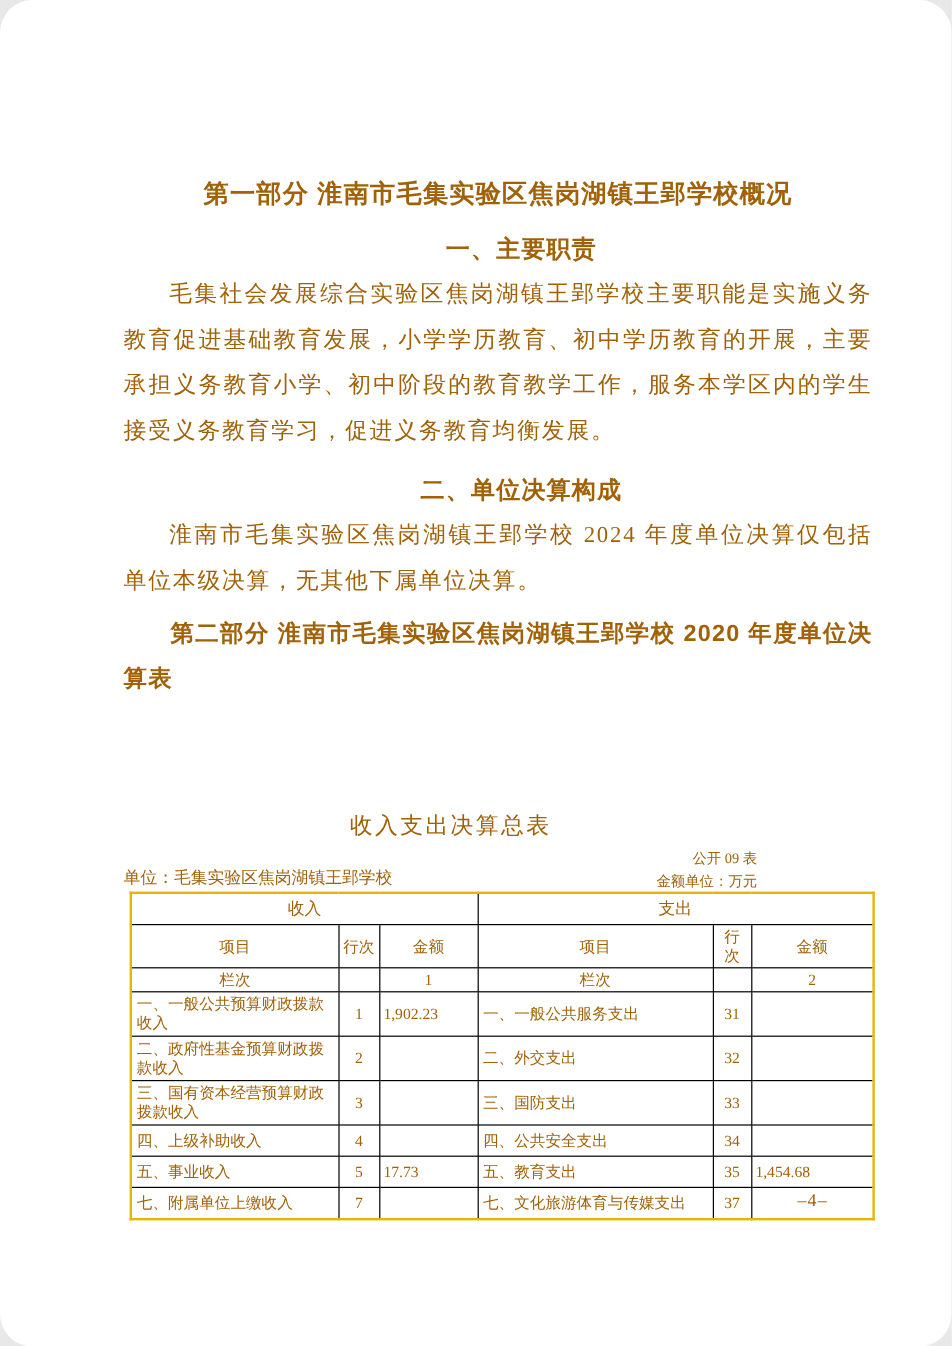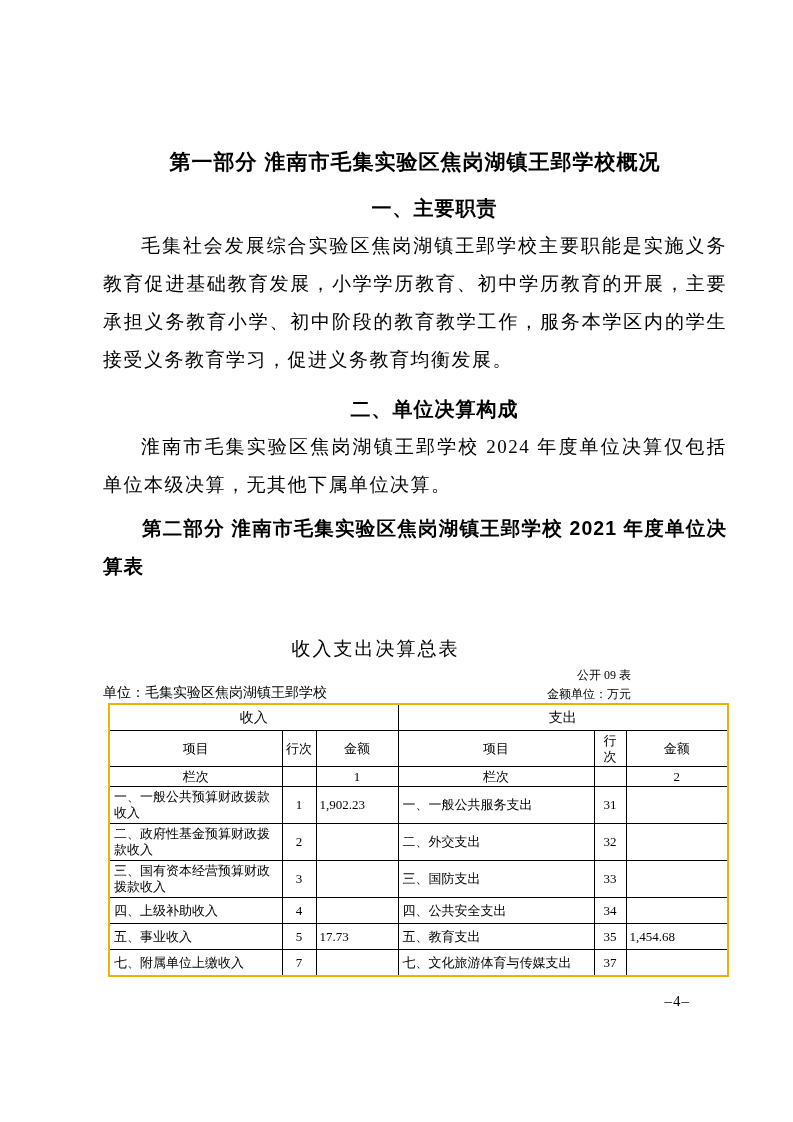--- a/index.html
+++ b/index.html
@@ -2,23 +2,24 @@
 <html><head>
 <meta charset="utf-8">
 <style>
   html, body { margin: 0; padding: 0; background: #e8e8e8; }
   .page {
     position: relative;
     width: 793px;
     height: 1122px;
     margin: 0 auto;
     background: #ffffff;
-    color: #000000;
+    color: #a16207;
     font-family: "Liberation Serif", serif;
     overflow: hidden;
+    border-radius: 27px;
   }
   .content { padding: 146px 66px 0 103px; }
 
   .main-title {
     font-family: "Liberation Sans", sans-serif;
     font-size: 21px;
     font-weight: bold;
     text-align: center;
     letter-spacing: 1px;
     line-height: 32px;
@@ -45,21 +46,21 @@
     font-family: "Liberation Sans", sans-serif;
     font-size: 19.5px;
     font-weight: bold;
     line-height: 38px;
     letter-spacing: 1px;
     text-align: justify;
     text-indent: 2em;
     margin: 5px 0 0 0;
   }
 
-  .table-block { margin: 52px 0 0 5px; width: 535px; }
+  .table-block { margin: 92px 0 0 5px; width: 535px; }
   .table-title {
     font-size: 19px;
     letter-spacing: 2px;
     text-align: center;
     line-height: 24px;
   }
   .doc-label {
     text-align: right;
     font-size: 12px;
     padding-right: 12px;
@@ -120,21 +121,21 @@
   <div class="content">
 
     <h1 class="main-title">第一部分 淮南市毛集实验区焦岗湖镇王郢学校概况</h1>
 
     <h2 class="sec-heading">一、主要职责</h2>
     <p class="body-para">毛集社会发展综合实验区焦岗湖镇王郢学校主要职能是实施义务教育促进基础教育发展，小学学历教育、初中学历教育的开展，主要承担义务教育小学、初中阶段的教育教学工作，服务本学区内的学生接受义务教育学习，促进义务教育均衡发展。</p>
 
     <h2 class="sec-heading">二、单位决算构成</h2>
     <p class="body-para">淮南市毛集实验区焦岗湖镇王郢学校 2024 年度单位决算仅包括单位本级决算，无其他下属单位决算。</p>
 
-    <h2 class="part2-title">第二部分 淮南市毛集实验区焦岗湖镇王郢学校 2021 年度单位决算表</h2>
+    <h2 class="part2-title">第二部分 淮南市毛集实验区焦岗湖镇王郢学校 2020 年度单位决算表</h2>
 
     <div class="table-block">
       <div class="table-title">收入支出决算总表</div>
       <div class="doc-label">公开 09 表</div>
       <div class="unit-row">
         <span class="unit-label">单位：毛集实验区焦岗湖镇王郢学校</span>
         <span class="amount-unit-label">金额单位：万元</span>
       </div>
 
       <table class="summary">

